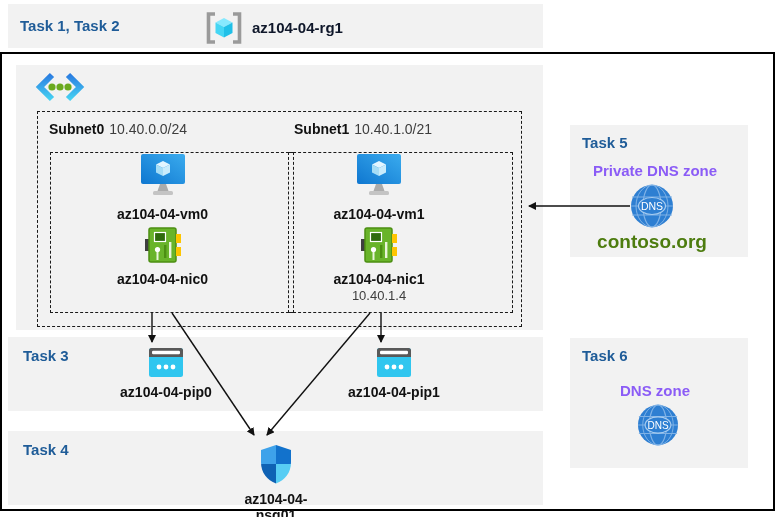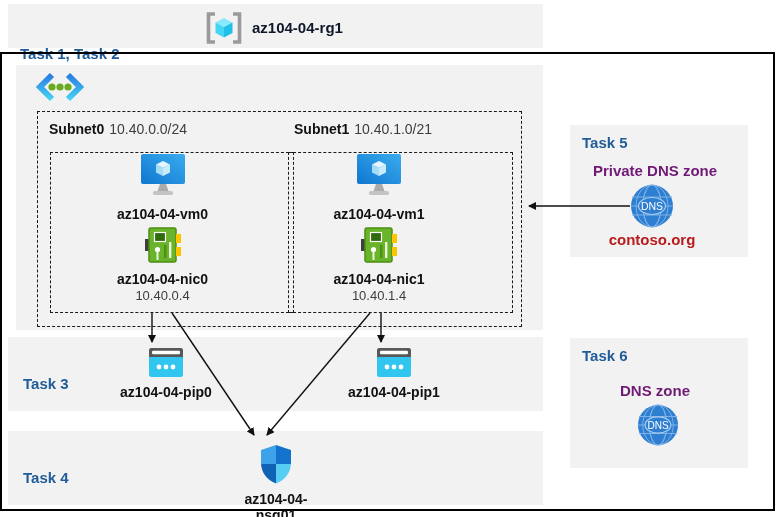--- a/index.html
+++ b/index.html
@@ -1,21 +1,21 @@
 <!DOCTYPE html>
 <html><head>
 <meta charset="utf-8">
 <style>
   * { margin:0; padding:0; box-sizing:border-box; }
   html,body { background:#ffffff; }
   body { font-family:"Liberation Sans", sans-serif; }
   .canvas { position:relative; width:776px; height:517px; background:#fff; overflow:hidden; }
 
   .band { position:absolute; background:#f2f2f2; }
-  .task-label { position:absolute; font-weight:bold; font-size:15px; color:#1f5c98;margin-top:28px; }
+  .task-label { position:absolute; font-weight:bold; font-size:15px; color:#1f5c98; }
 
   
   .top-band { left:8px; top:4px; width:535px; height:44px; }
   .rg-icon { position:absolute; left:196px; top:8px; }
   .rg-name { position:absolute; left:244px; top:15px; font-weight:bold; font-size:15px; color:#0f172a; }
 
   
   .frame { position:absolute; left:0; top:52px; width:775px; height:459px; border:2px solid #000; background:transparent; }
 
   
@@ -41,24 +41,24 @@
   .t3-band { left:8px; top:337px; width:535px; height:74px; }
   .t4-band { left:8px; top:431px; width:535px; height:74px; }
 
   .pip-group, .nsg-group { position:absolute; width:100px; text-align:center;margin-left:16px; }
   .pip-group .ic, .nsg-group .ic { display:block; margin:0 auto; }
 
   
   .t5-box { position:absolute; left:570px; top:125px; width:178px; height:132px; background:#f2f2f2; }
   .t6-box { position:absolute; left:570px; top:338px; width:178px; height:130px; background:#f2f2f2; }
   .box-task { position:absolute; left:12px; top:9px; font-weight:bold; font-size:15px; color:#1f5c98; }
-  .box-title { position:absolute; left:0; width:170px; text-align:center; font-weight:bold; font-size:15px; color:#701a75; }
+  .box-title { position:absolute; left:0; width:170px; text-align:center; font-weight:bold; font-size:15px; color:#8b5cf6; }
   .t5-title { top:37px; }
   .t5-dns { position:absolute; left:60px; top:59px; }
-  .t5-zone { position:absolute; left:0; top:106px; width:164px; text-align:center; font-weight:bold; font-size:15px; color:#b91c1c; }
+  .t5-zone { position:absolute; left:0; top:106px; width:164px; text-align:center; font-weight:bold; font-size:19px; color:#4d7c0f; }
   .t6-title { top:44px; }
   .t6-dns { position:absolute; left:67px; top:66px; }
 
   .arrows { position:absolute; left:0; top:0; width:776px; height:517px; pointer-events:none; z-index:6; }
 </style>
 </head>
 <body>
 
 <div class="canvas">
 
@@ -134,21 +134,20 @@
               <rect x="31" y="8" width="5" height="9" fill="#fdc500"></rect>
               <rect x="31" y="21" width="5" height="9" fill="#fdc500"></rect>
               <rect x="9.5" y="6.5" width="11" height="9" fill="#2f6b0d" stroke="#ffffff" stroke-width="1.2"></rect>
               <circle cx="12.5" cy="23.5" r="2.6" fill="#ffffff"></circle>
               <rect x="11.5" y="26" width="2" height="8" fill="#eaf5da"></rect>
               <rect x="19" y="19" width="2.4" height="13" fill="#4c8f12"></rect>
               <rect x="24" y="16" width="2.4" height="16" fill="#eaf5da"></rect>
             </svg>
           </span>
           <div class="obj-label">az104-04-nic0</div>
-          <div class="ip-label">10.40.0.4</div>
         </div>
       </div>
 
       <div class="subnet-box sb1">
         <div class="vm-col" style="left:0; width:180px;">
           <span class="ic" style="width:46px;">
             <svg width="46" height="46" viewBox="0 0 46 46">
               <rect x="1" y="1" width="44" height="30" rx="2" fill="url(#vmg)"></rect>
               <polygon points="23,8 30,11.5 23,15 16,11.5" fill="#e2f5ff"></polygon>
               <polygon points="16,11.5 23,15 23,23 16,19.5" fill="#a6ddf6"></polygon>

